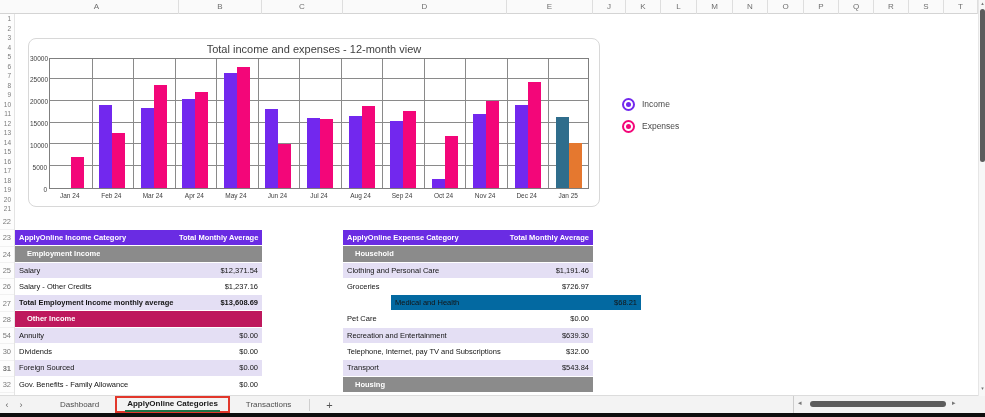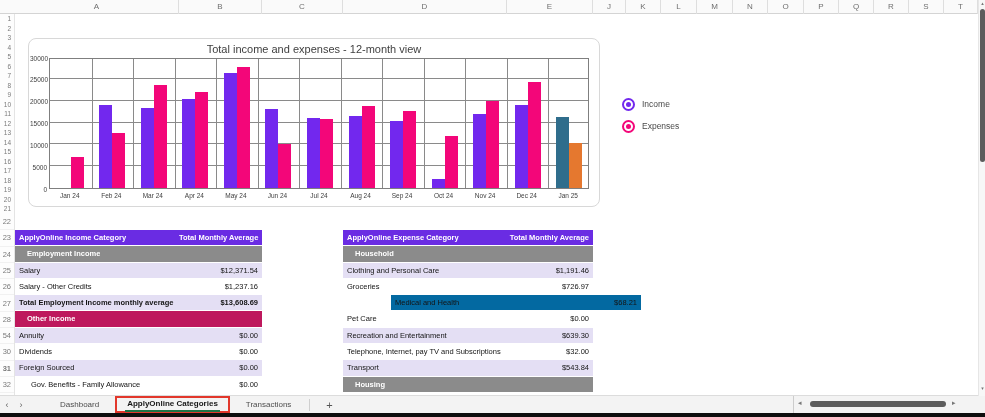--- a/index.html
+++ b/index.html
@@ -241,21 +241,21 @@
       </div>
       <div class="t-row t-data" style="background: rgb(255, 255, 255);">
         <div class="cell-label" style="width: 164px; flex: 0 0 164px;">Dividends</div>
         <div class="cell-value">$0.00</div>
       </div>
       <div class="t-row t-data" style="background: rgb(228, 223, 244);">
         <div class="cell-label" style="width: 164px; flex: 0 0 164px;">Foreign Sourced</div>
         <div class="cell-value">$0.00</div>
       </div>
       <div class="t-row t-data" style="background: rgb(255, 255, 255);">
-        <div class="cell-label" style="width: 164px; flex: 0 0 164px; margin-left: 12px;">Gov. Benefits - Family Allowance</div>
+        <div class="cell-label" style="width: 164px; flex: 0 0 164px;">Gov. Benefits - Family Allowance</div>
         <div class="cell-value">$0.00</div>
       </div>
     </div>
   <div class="fin-table" id="expense-table" style="left: 343px; width: 250px;">
       <div class="t-row t-header" style="background: rgb(106, 44, 227);">
         <div class="cell-label" style="width: 164px; flex: 0 0 164px;">ApplyOnline Expense Category</div>
         <div class="cell-value">Total Monthly Average</div>
       </div>
       <div class="t-row t-section" style="background: rgb(139, 139, 139);">
         <div class="cell-label">Household</div>

